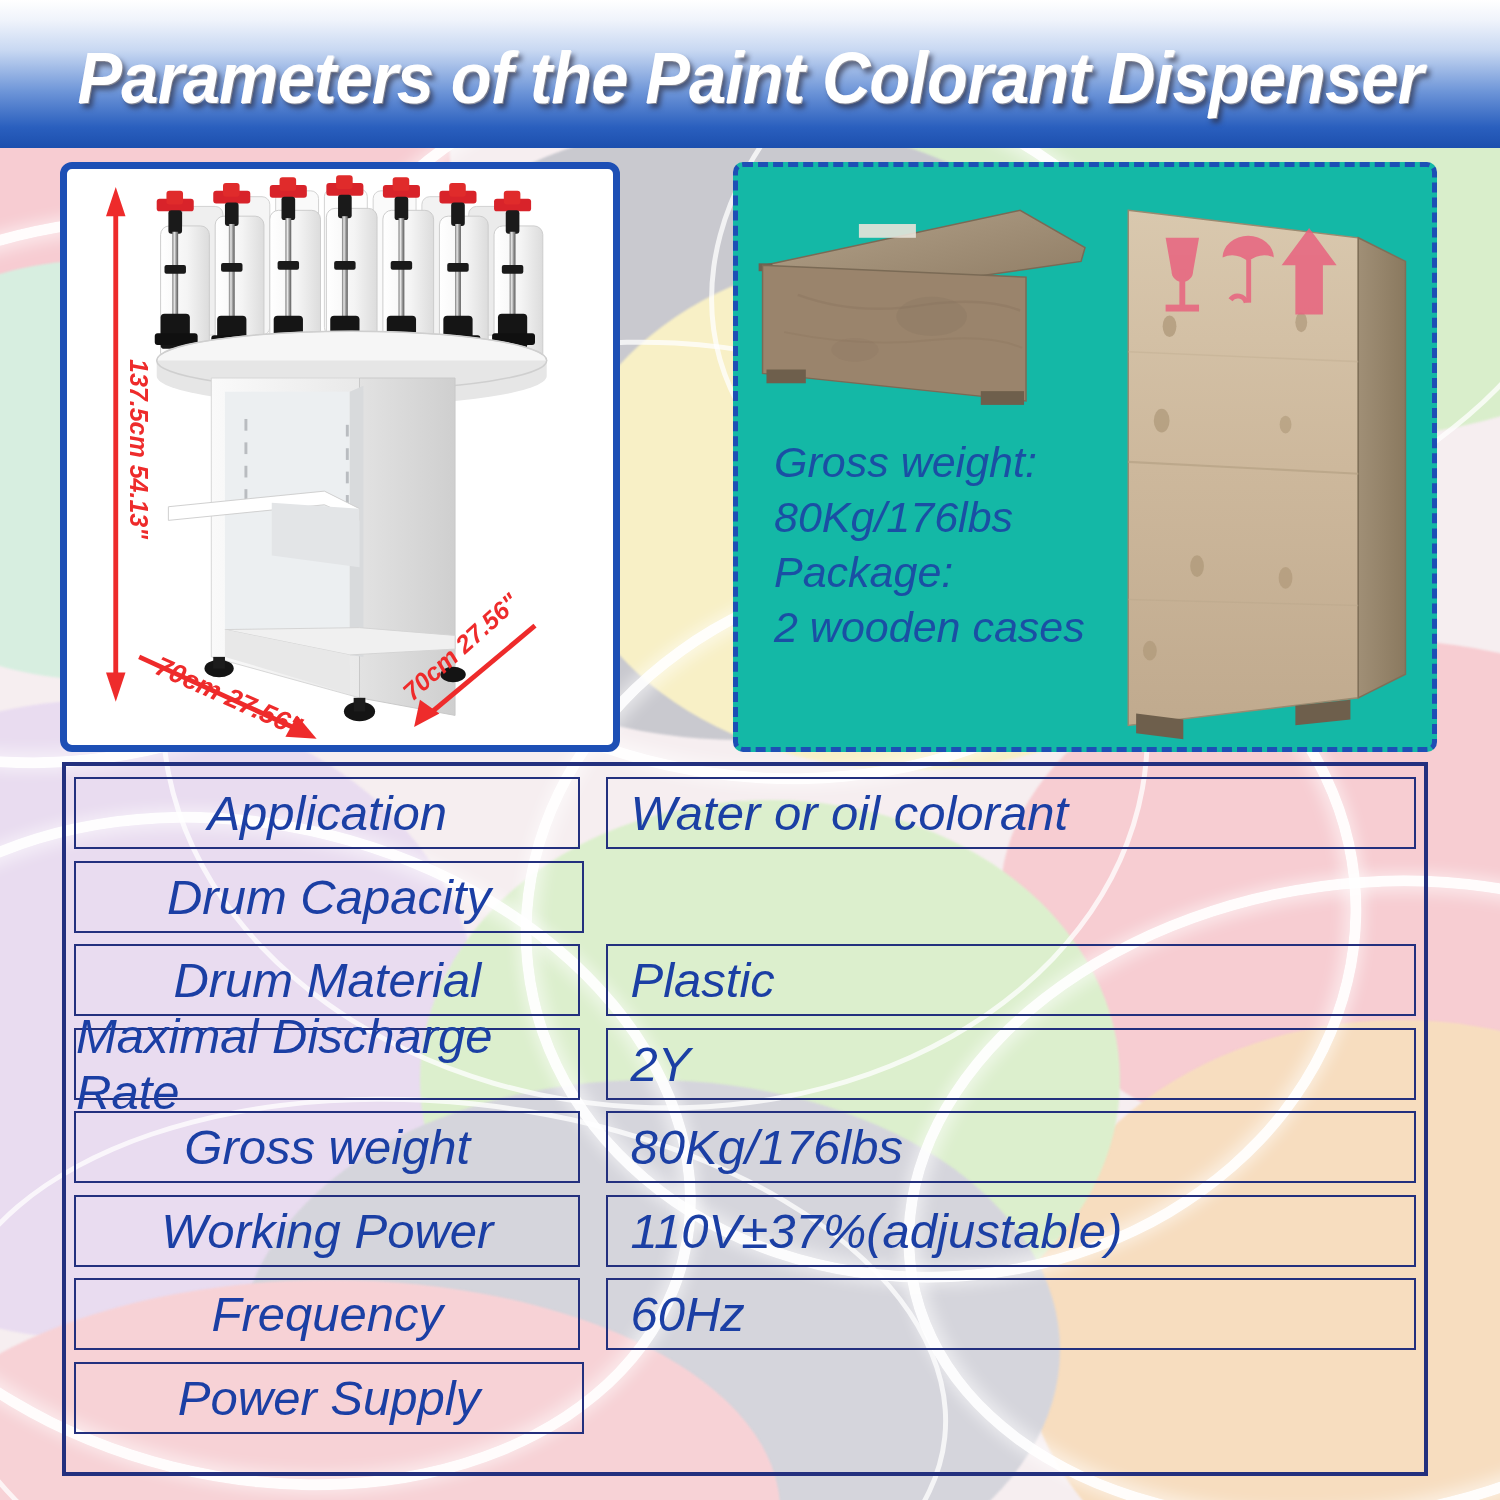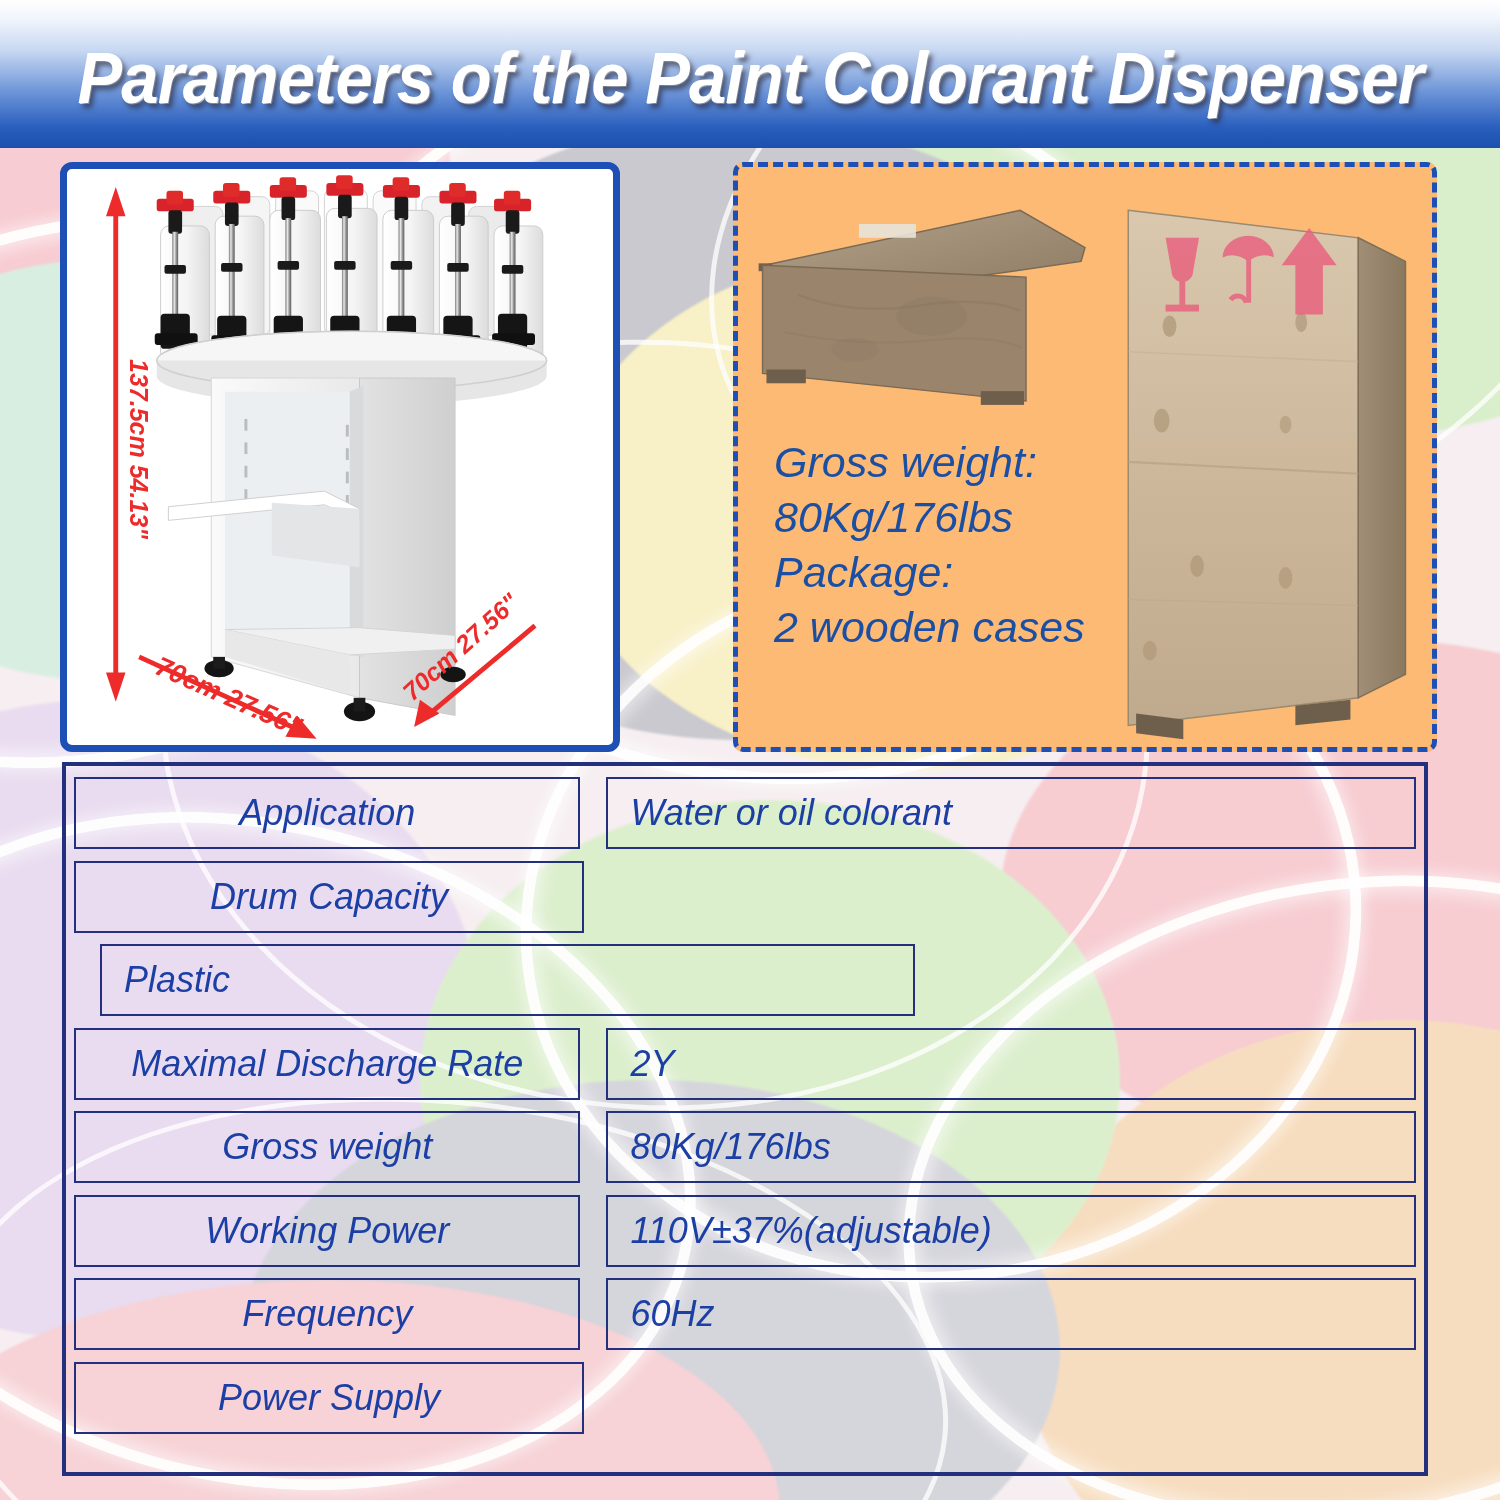--- a/index.html
+++ b/index.html
@@ -48,41 +48,41 @@
   
   .dim{
     position:absolute;color:#ee2b2b;font-weight:bold;
     font-family:"Liberation Sans", sans-serif;white-space:nowrap;
   }
   .dim-h{font-size:25px;transform-origin:left top;}
 
   
   .package-panel{
     position:absolute;left:733px;top:162px;width:704px;height:590px;
-    background:#fdba74;border:5px dashed #1d4fb5;border-radius:10px;
+    background:#14b8a6;border:5px dashed #1d4fb5;border-radius:10px;
     box-sizing:border-box;overflow:hidden;
   }
   .pkg-text{
     position:absolute;left:36px;top:268px;width:400px;
     color:#1a4fa4;font-size:43px;line-height:1.28;font-weight:normal;
     font-family:"Liberation Sans", sans-serif;
   }
   .pkg-text div{white-space:nowrap;}
 
   
   .spec-table{
     position:absolute;left:62px;top:762px;width:1366px;height:714px;
     border:4px solid #23307e;box-sizing:border-box;
     padding:6px 8px;
   }
   .spec-row{display:flex;height:83.5px;align-items:stretch;}
   .spec-label,.spec-value{
     border:2px solid #23307e;box-sizing:border-box;
     display:flex;align-items:center;
-    color:#1b3fa4;font-size:36px;
+    color:#1b3fa4;font-size:49px;
     font-family:"Liberation Sans", sans-serif;
     height:72px;margin-top:5px;
   }
   .spec-label{width:510px;justify-content:center;}
   .spec-value{width:815px;margin-left:26px;padding-left:22px;justify-content:flex-start;}
 </style>
 </head>
 <body>
 
 <div id="page">
@@ -380,20 +380,21 @@
     <div class="spec-row">
       <div class="spec-label">Application</div>
       <div class="spec-value">Water or oil colorant</div>
     </div>
 
     <div class="spec-row">
       <div class="spec-label">Drum Capacity</div>
     </div>
 
     <div class="spec-row">
+      <div class="spec-label">Drum Material</div>
       <div class="spec-value">Plastic</div>
     </div>
 
     <div class="spec-row">
       <div class="spec-label">Maximal Discharge Rate</div>
       <div class="spec-value">2Y</div>
     </div>
 
     <div class="spec-row">
       <div class="spec-label">Gross weight</div>

